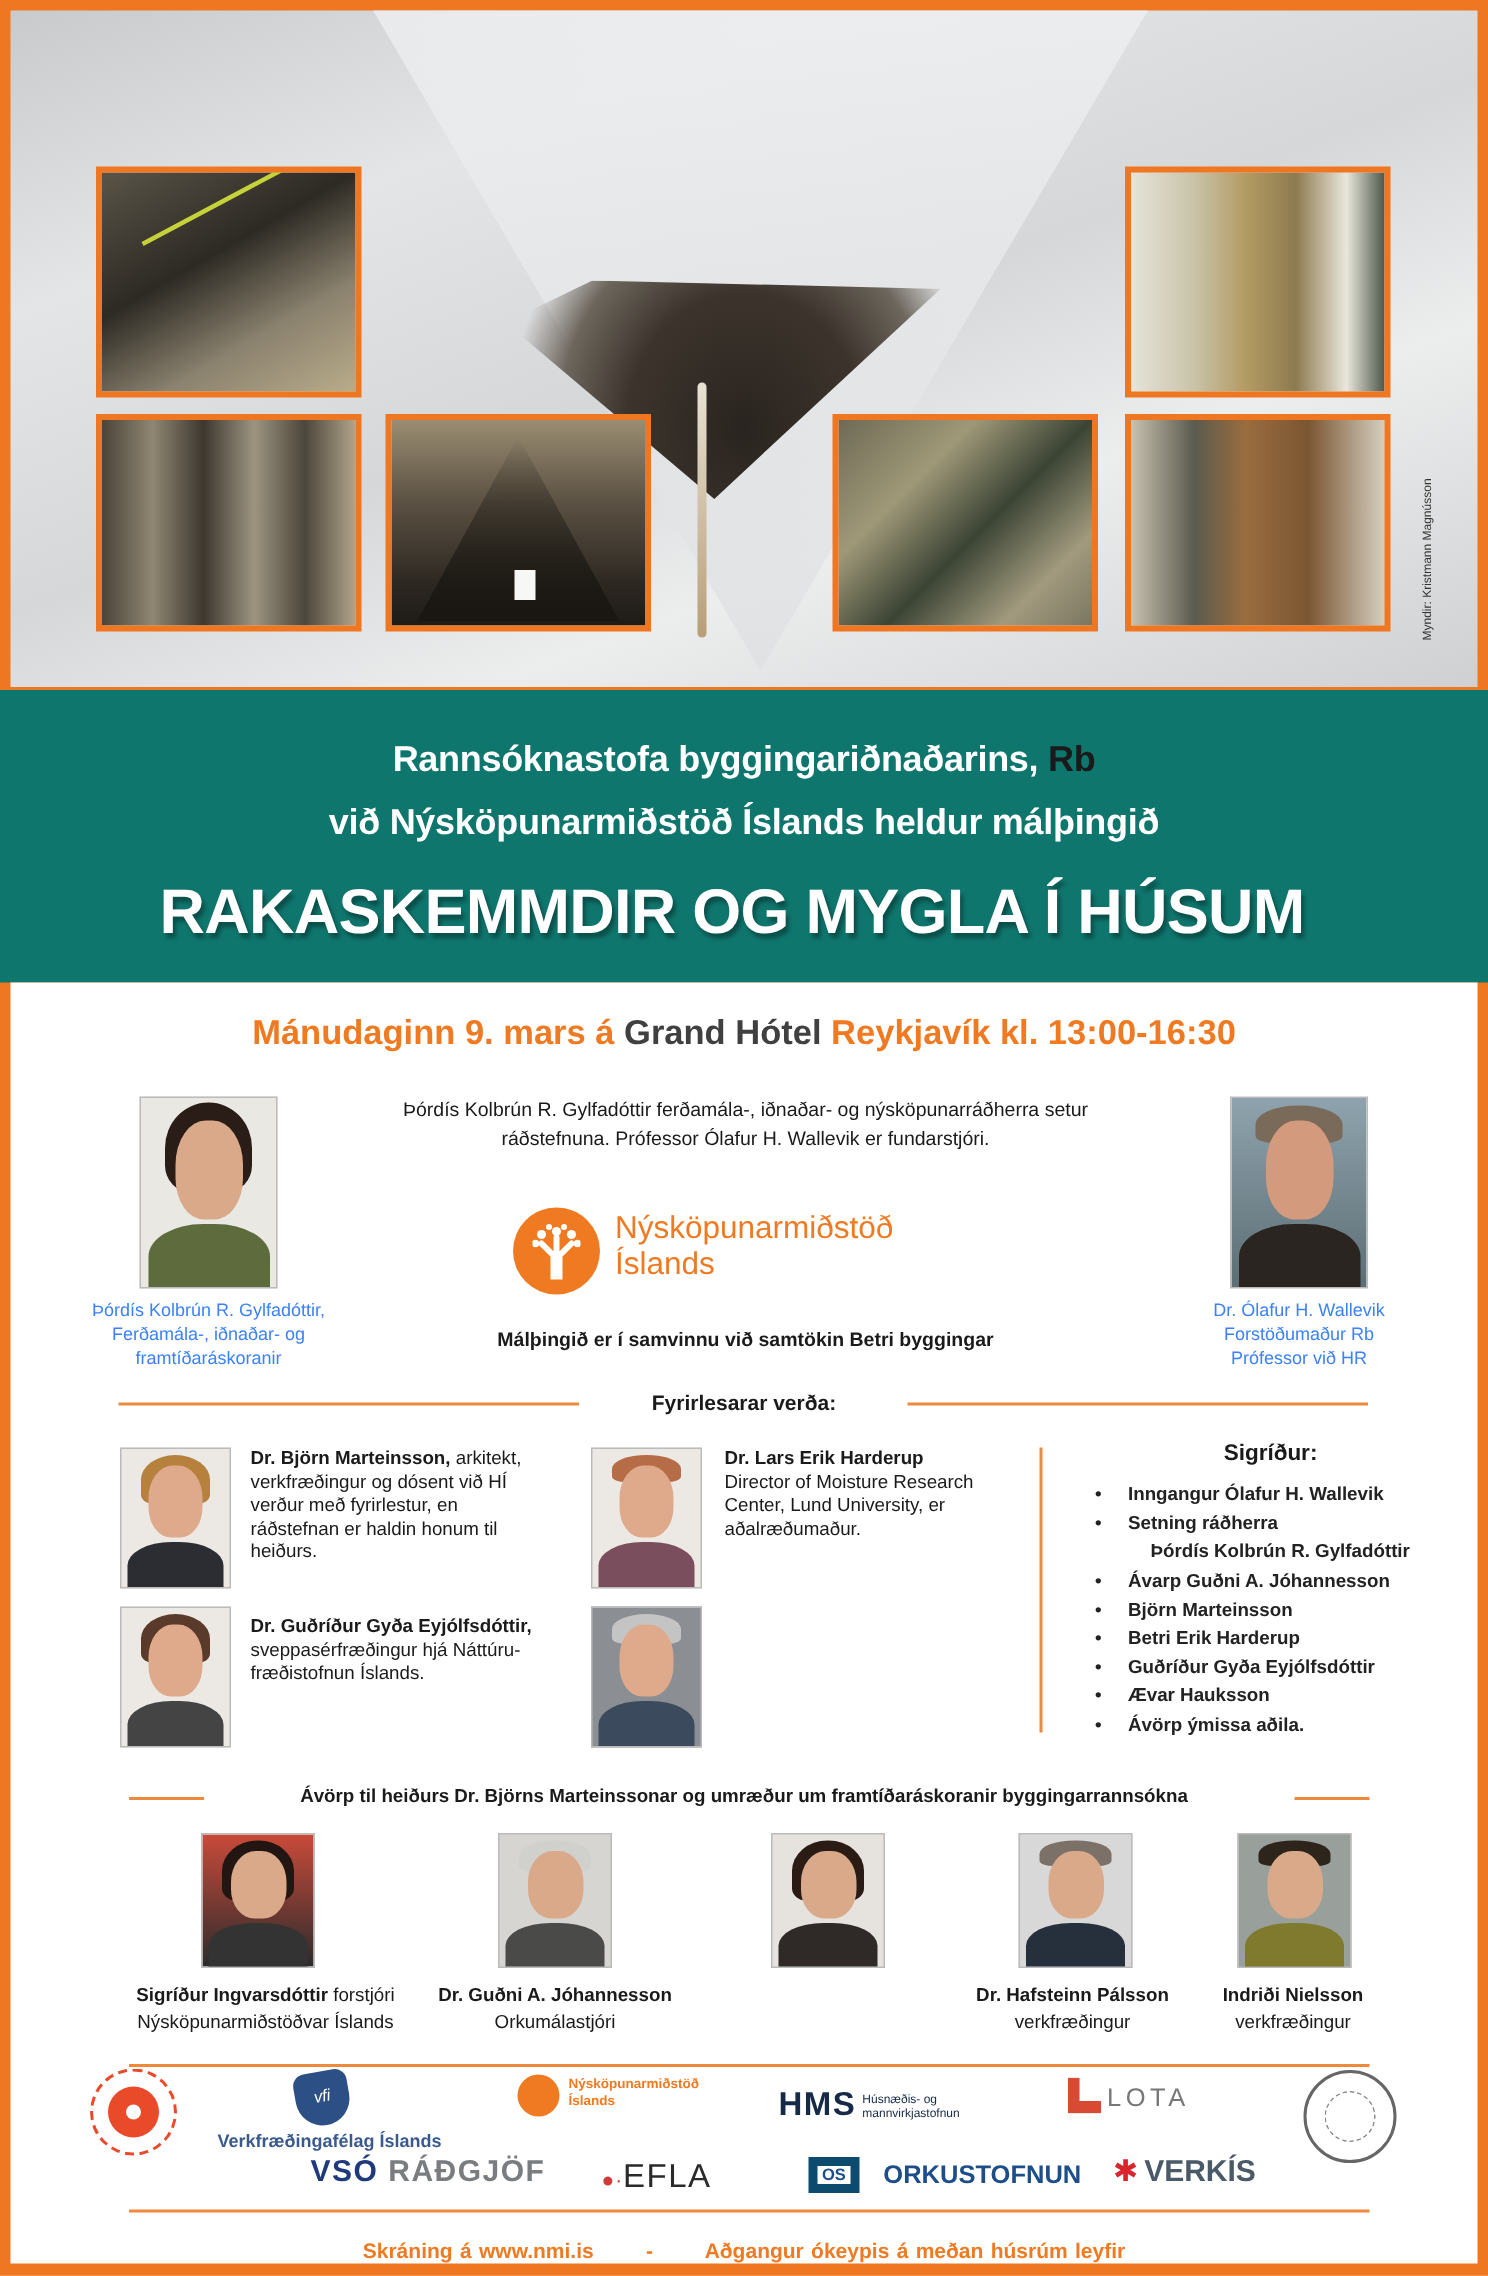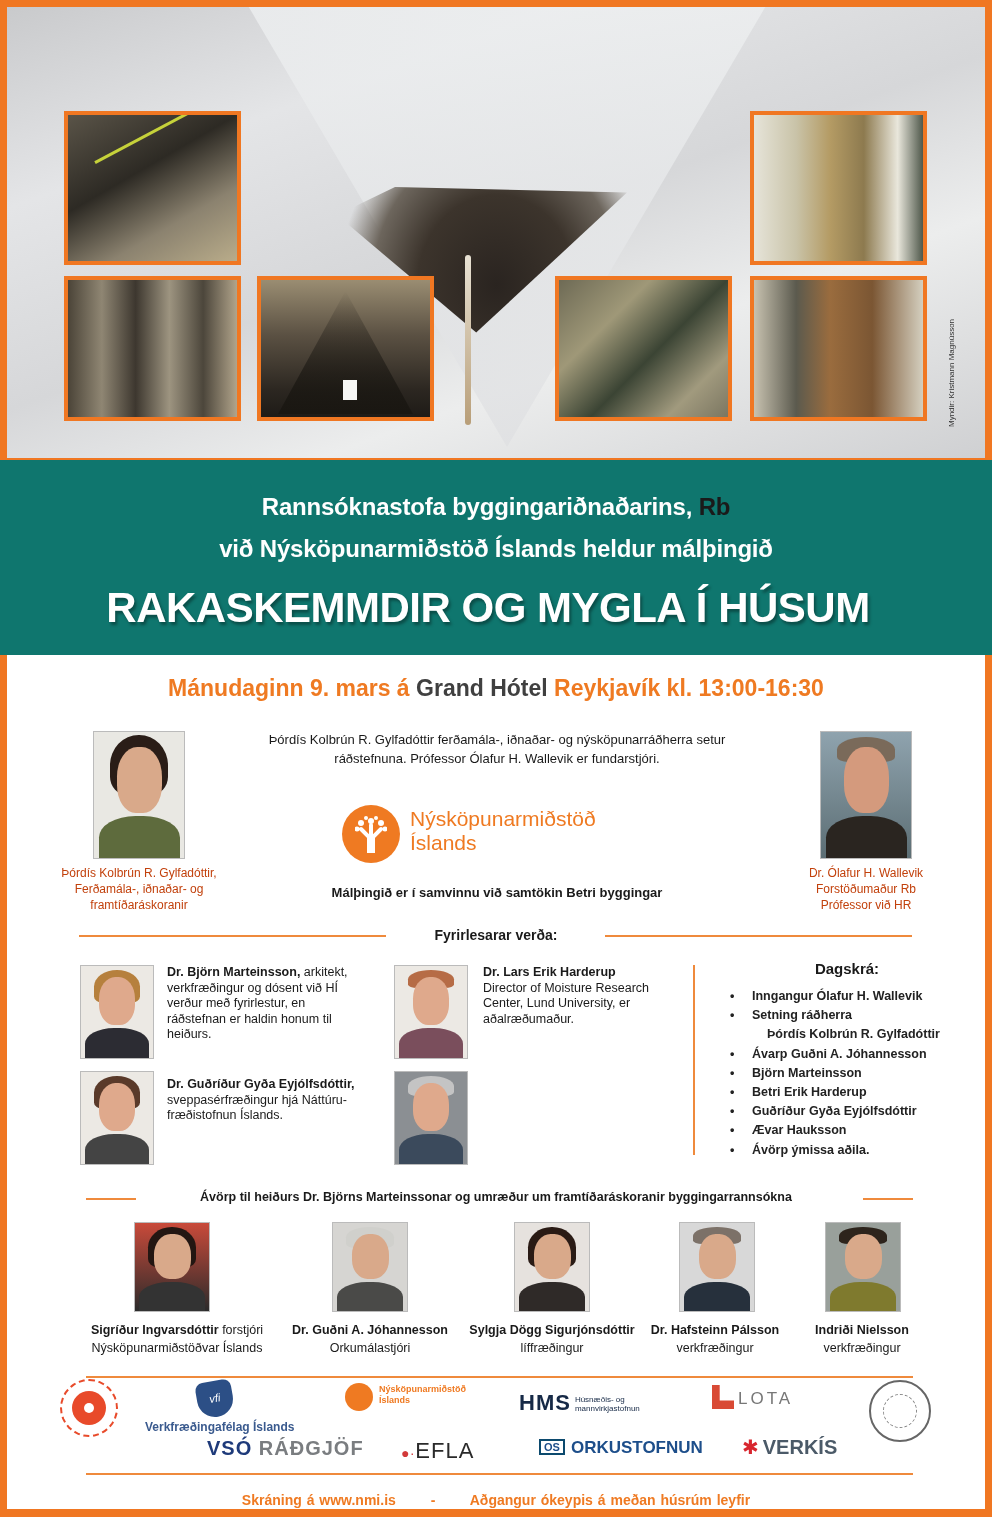--- a/index.html
+++ b/index.html
@@ -54,21 +54,21 @@
   .portrait .body { position: absolute; left: 5%; bottom: -5%; width: 90%; height: 38%; border-radius: 45% 45% 0 0; }
 
   .minister-photo { left: 86px; top: 76px; width: 92px; height: 128px; background: #e9e8e3; }
   .minister-photo .hair { background: #2a1d17; height: 48%; top: 2%; border-radius: 50% 50% 30% 30%; }
   .minister-photo .body { background: #5e6b3d; }
   .chair-photo { left: 813px; top: 76px; width: 92px; height: 128px; background: linear-gradient(180deg,#8fa3ae,#5c6e74); }
   .chair-photo .hair { background: #7a6a5a; height: 20%; }
   .chair-photo .face { background: #d49a7d; }
   .chair-photo .body { background: #2a2520; }
 
-  .caption { position: absolute; text-align: center; font-size: 12px; line-height: 16px; color: #c2410c; }
+  .caption { position: absolute; text-align: center; font-size: 12px; line-height: 16px; color: #3b82f6; }
   .minister-caption { left: 26px; top: 210px; width: 212px; }
   .chair-caption { left: 773px; top: 210px; width: 172px; }
 
   .intro { position: absolute; left: 240px; top: 75px; width: 500px; text-align: center; font-size: 13px; line-height: 19px; }
 
   .nmi-logo { position: absolute; left: 335px; top: 150px; width: 300px; height: 60px; }
   .nmi-logo .circle { position: absolute; left: 0; top: 0; width: 58px; height: 58px; border-radius: 50%; background: #ef7a22; }
   .nmi-logo .tree { position: absolute; left: 13px; top: 10px; width: 32px; height: 38px; }
   .nmi-logo .name { position: absolute; left: 68px; top: 2px; font-size: 21px; line-height: 24px; color: #ef7a22; }
 
@@ -134,21 +134,21 @@
   .logo-vso { left: 200px; top: 782px; font-size: 20px; font-weight: 700; letter-spacing: 1px; }
   .logo-vso .a { color: #1e3a7a; } .logo-vso .b { color: #7a7d80; }
   .logo-nmi { left: 338px; top: 728px; width: 150px; height: 30px; }
   .logo-nmi .dot { position: absolute; left: 0; top: 0; width: 28px; height: 28px; border-radius: 50%; background: #ef7a22; }
   .logo-nmi .t { position: absolute; left: 34px; top: 1px; font-size: 9px; line-height: 11px; color: #ef7a22; font-weight: 700; }
   .logo-efla { left: 394px; top: 783px; font-size: 22px; color: #2a2a2a; letter-spacing: 1px; }
   .logo-efla .dots { color: #d23a3a; font-size: 14px; }
   .logo-hms { left: 512px; top: 735px; font-size: 22px; font-weight: 700; color: #162946; letter-spacing: 1px; }
   .logo-hms small { font-size: 8px; font-weight: 400; display: inline-block; line-height: 9px; vertical-align: middle; margin-left: 4px; letter-spacing: 0; }
   .logo-orku { left: 532px; top: 783px; font-size: 17px; font-weight: 700; color: #1d4e8a; }
-  .logo-orku .box { display: inline-block; border: 2px solid #0c4a6e; padding: 0 3px; font-size: 11px; margin-right: 6px; vertical-align: 2px; }
+  .logo-orku .box { display: inline-block; border: 6px solid #0c4a6e; padding: 0 3px; font-size: 11px; margin-right: 16px; vertical-align: 2px; }
   .logo-lota { left: 705px; top: 730px; font-size: 17px; color: #777; letter-spacing: 3px; }
   .logo-lota .mk { display: inline-block; width: 22px; height: 24px; background: #d94a35; vertical-align: -5px; margin-right: 4px; clip-path: polygon(0 0, 35% 0, 35% 65%, 100% 65%, 100% 100%, 0 100%); }
   .logo-verkis { left: 735px; top: 780px; font-size: 20px; font-weight: 700; color: #4b5a68; }
   .logo-verkis .x { color: #d8262e; margin-right: 4px; }
   .logo-hi { left: 862px; top: 725px; width: 62px; height: 62px; border-radius: 50%; border: 2px solid #666; }
   .logo-hi .inner { position: absolute; left: 12px; top: 12px; width: 34px; height: 34px; border-radius: 50%; border: 1px dashed #888; }
 
   .rule.r6 { left: 79px; top: 818px; width: 827px; }
   .footer { position: absolute; left: 0; right: 0; top: 826px; text-align: center; font-size: 14px; font-weight: 700; color: #ef7a22; word-spacing: 1px; margin-top: 11px; }
   .footer .sep { margin: 0 30px; }
@@ -267,21 +267,21 @@
 
     <div class="portrait speaker-photo sp4">
         <div class="hair"></div>
         <div class="face"></div>
         <div class="body"></div>
       </div>
 
     <div class="vrule"></div>
 
     <div class="agenda">
-      <div class="head">Dagskrá:</div>
+      <div class="head">Sigríður:</div>
       <ul>
         <li>Inngangur Ólafur H. Wallevik</li>
         <li>Setning ráðherra</li>
         <li class="cont">Þórdís Kolbrún R. Gylfadóttir</li>
         <li>Ávarp Guðni A. Jóhannesson</li>
         <li>Björn Marteinsson</li>
         <li>Betri Erik Harderup</li>
         <li>Guðríður Gyða Eyjólfsdóttir</li>
         <li>Ævar Hauksson</li>
         <li>Ávörp ýmissa aðila.</li>
@@ -313,21 +313,20 @@
         <div class="body"></div>
       </div>
     <div class="portrait panel-photo pp5">
         <div class="hair"></div>
         <div class="face"></div>
         <div class="body"></div>
       </div>
 
     <div class="panel-cap pc1"><b>Sigríður Ingvarsdóttir</b><span> forstjóri</span><br><span>Nýsköpunarmiðstöðvar Íslands</span></div>
     <div class="panel-cap pc2"><b>Dr. Guðni A. Jóhannesson</b><br><span>Orkumálastjóri</span></div>
-    <div class="panel-cap pc3"><b>Sylgja Dögg Sigurjónsdóttir</b><br><span>líffræðingur</span></div>
     <div class="panel-cap pc4"><b>Dr. Hafsteinn Pálsson</b><br><span>verkfræðingur</span></div>
     <div class="panel-cap pc5"><b>Indriði Nielsson</b><br><span>verkfræðingur</span></div>
 
     <div class="rule r5"></div>
 
     <div class="logo logo-ru">
         <div class="core"></div>
         <div class="hole"></div>
       </div>
     <div class="logo logo-vfi">vfi</div>

